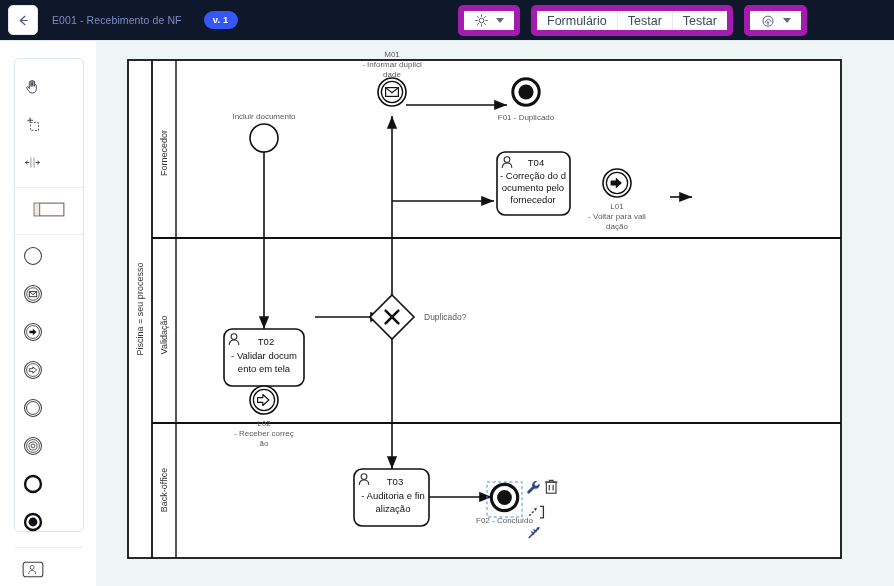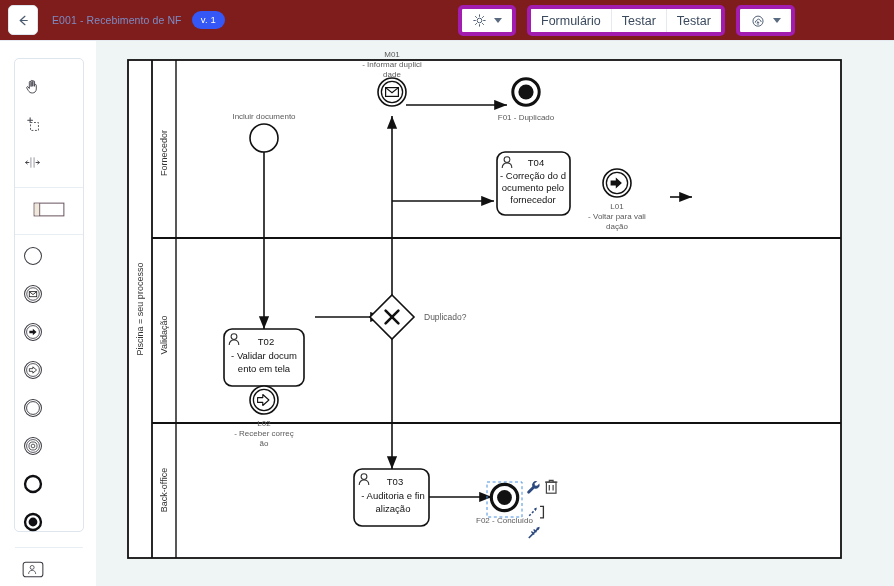--- a/index.html
+++ b/index.html
@@ -7,50 +7,50 @@
     width: 894px; height: 586px;
     font-family: "Liberation Sans", sans-serif;
     background: #ffffff;
     overflow: hidden;
   }
 
   
   #app-header {
     position: absolute; left: 0; top: 0;
     width: 894px; height: 41px;
-    background: #7f1d1d;
+    background: #0f172a;
     border-bottom: 1px solid #e4eaf0;
     display: flex; align-items: center;
   }
   #back-button {
     width: 30px; height: 30px; margin-left: 8px;
     border: 1px solid #dfe5ec; border-radius: 5px;
     background: #fff; color: #4a5a70;
     display: flex; align-items: center; justify-content: center;
     font-size: 14px; cursor: pointer;
   }
   #doc-title {
     margin-left: 14px;
     font-size: 10.5px; color: #7b8cc4; letter-spacing: .1px;
     white-space: nowrap;
   }
   #version-badge {
-    margin-left: 10px;
+    margin-left: 22px;
     background: #3457f5; color: #fff;
-    font-size: 9.5px; font-weight: normal;
+    font-size: 9.5px; font-weight: bold;
     border-radius: 9px; padding: 3px 9px 4px 9px;
     letter-spacing: .2px;
   }
   #header-actions {
     position: absolute; left: 458px; top: 5px;
     display: flex; align-items: center; gap: 11px;
   }
   .btn-group {
     display: flex; align-items: stretch;
-    border: 4px solid #a21caf; border-radius: 5px;
+    border: 6px solid #a21caf; border-radius: 5px;
     background: #fff; overflow: hidden; height: 31px;
   }
   .btn-group > .btn {
     font-size: 12.5px; color: #3b4a5e;
     padding: 0 10px;
     display: flex; align-items: center; justify-content: center;
     background: #fff; border: none; cursor: pointer;
     border-right: 1px solid #e4eaf0;
     font-family: "Liberation Sans", sans-serif;
   }

